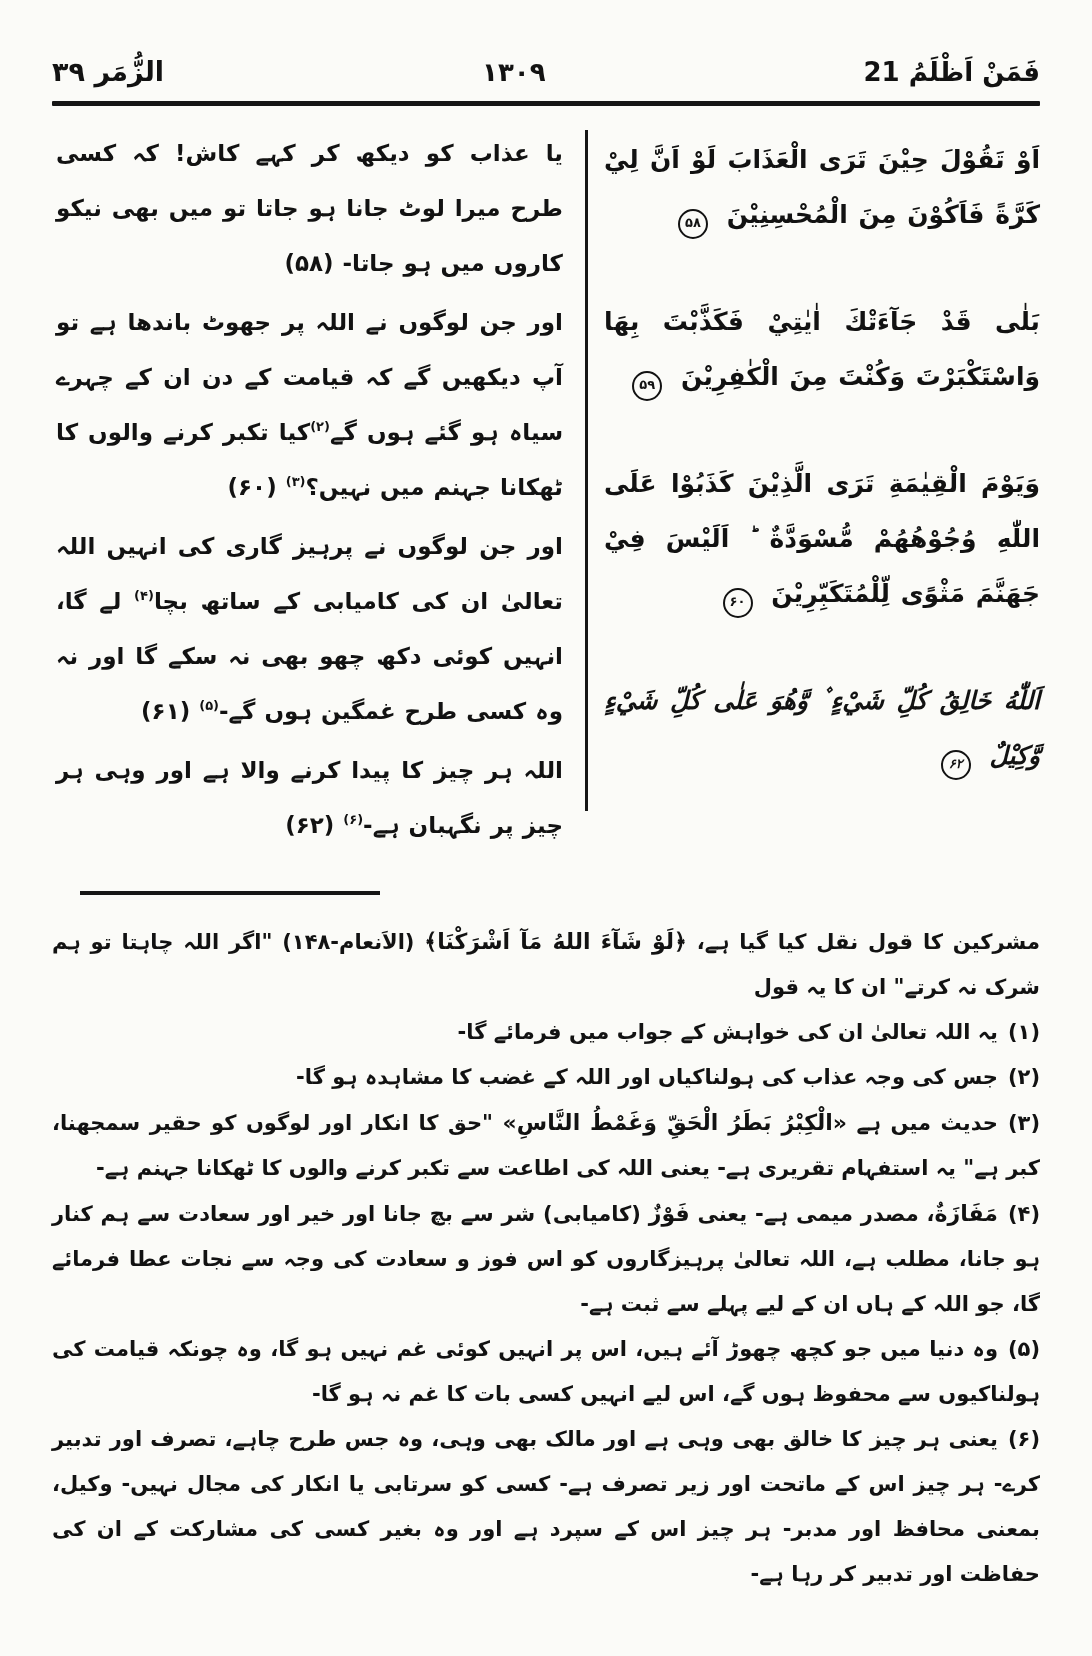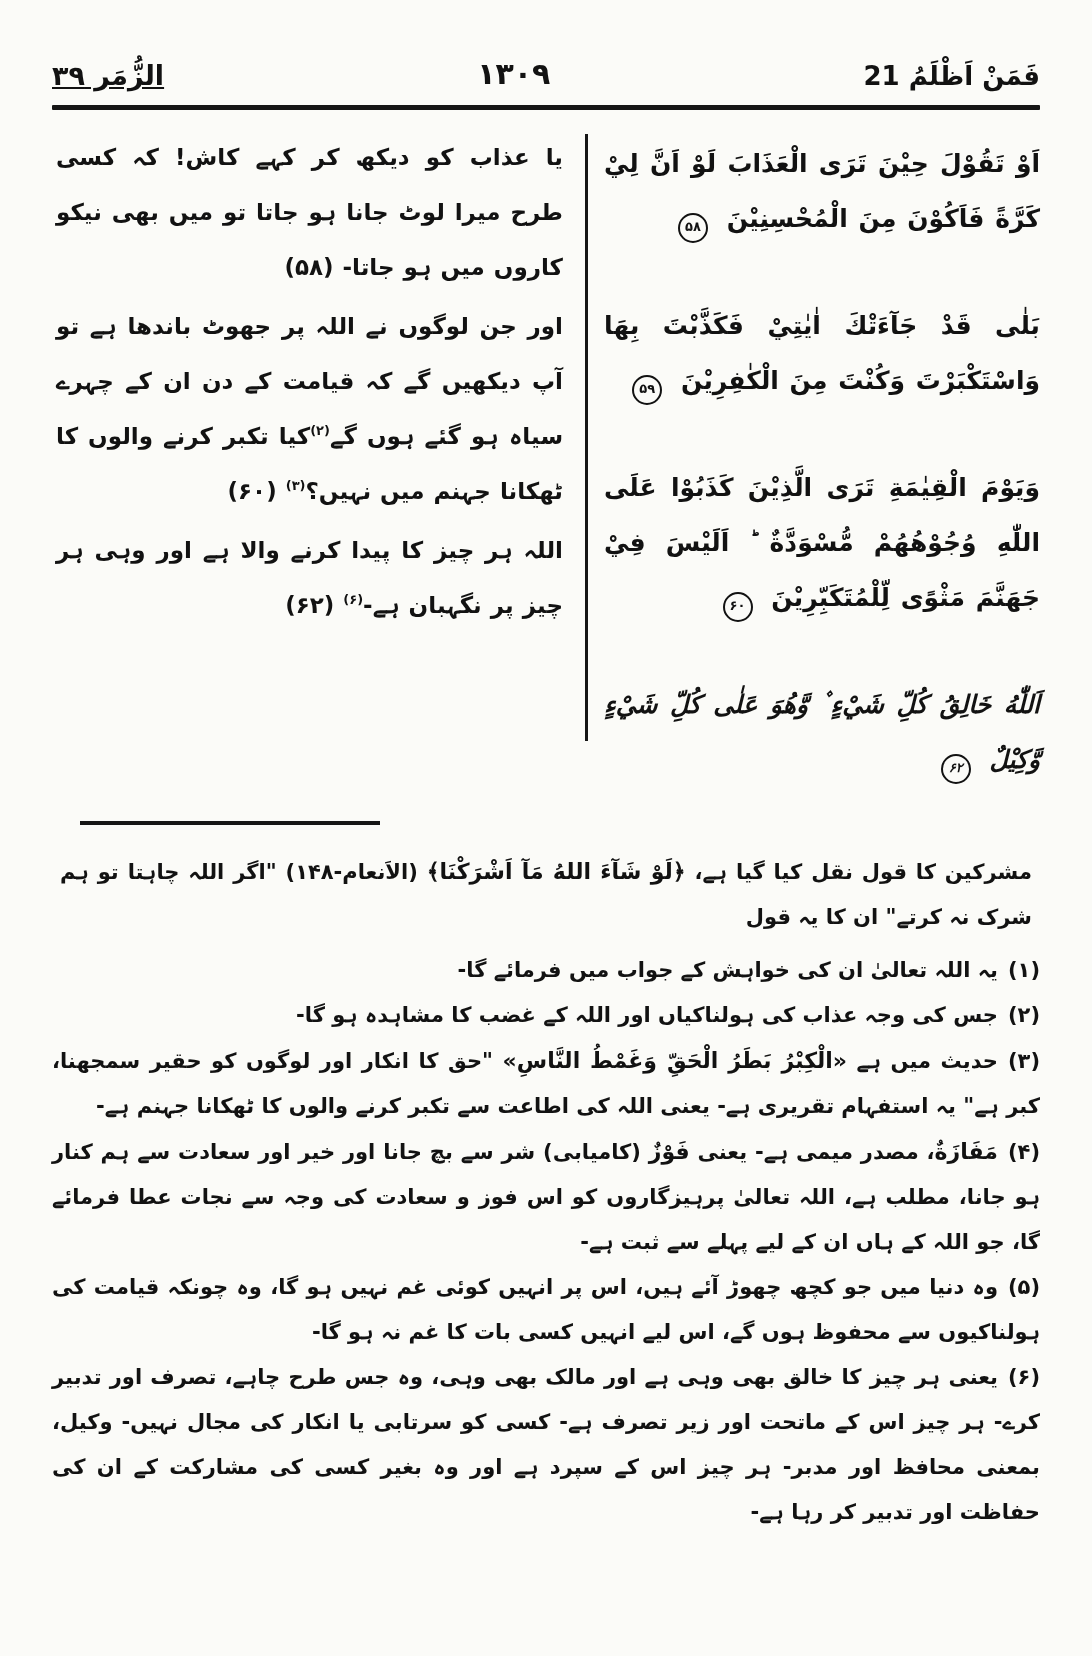--- a/index.html
+++ b/index.html
@@ -7,42 +7,42 @@
     width:1092px;height:1656px;overflow:hidden;
     background:#fbfbf8;color:#121212;
     font-family:"DejaVu Sans",sans-serif;
     direction:rtl;
   }
   .page{position:relative;width:1092px;height:1656px;box-sizing:border-box;padding:56px 52px 0 52px;}
 
   
   .header{display:flex;justify-content:space-between;align-items:flex-end;font-weight:bold;font-size:26px;}
   .header .h-right{letter-spacing:1px;}
-  .header .h-center{font-size:30px;}
-  .header .h-left{font-size:27px;text-decoration:underline;}
+  .header .h-center{font-size:26px;}
+  .header .h-left{font-size:27px;}
   .header-rule{height:5px;background:#161616;margin-top:14px;border-radius:1px;}
 
   
   .main{display:flex;direction:rtl;margin-top:20px;}
   .arabic-col{width:452px;box-sizing:border-box;padding-left:16px;padding-top:6px;}
   .col-divider{width:3px;background:#161616;align-self:stretch;margin-bottom:46px;margin-top:4px;}
   .urdu-col{flex:1;box-sizing:border-box;padding-right:22px;padding-left:4px;}
 
   .verse{font-size:25px;font-weight:bold;line-height:55px;text-align:justify;margin-bottom:52px;word-spacing:2px;}
   .verse:last-child{margin-bottom:0;font-style:italic;}
   .ayah-num{display:inline-block;width:26px;height:26px;line-height:24px;border:2px solid #121212;
     border-radius:50%;font-size:13px;font-weight:bold;text-align:center;vertical-align:-4px;margin-right:8px;margin-top:8px;}
 
   .upara{font-size:23px;line-height:55px;text-align:justify;font-weight:600;margin:0 0 4px 0;word-spacing:1px;}
   .sup{font-size:13px;vertical-align:super;line-height:0;font-weight:600;}
 
   
   .fn-sep{height:4px;width:300px;background:#161616;margin:34px 0 24px 28px;margin-right:auto;}
   .footnotes{font-size:21px;line-height:45px;font-weight:600;}
-  .fn-intro{text-align:justify;margin:8px;}
+  .fn-intro{text-align:justify;margin:0;}
   .fn-intro-2{text-align:center;padding-left:40px;padding-right:230px;margin:0;}
   .fn-note{text-align:justify;margin:0;}
   .fn-marker{margin-left:10px;font-weight:600;}
   .ar{font-weight:bold;font-size:22px;}
 </style>
 </head>
 <body>
 
 <div class="page">
 
@@ -57,20 +57,21 @@
     <div class="arabic-col" id="verses">
         <div class="verse"><span>اَوْ تَقُوْلَ حِيْنَ تَرَى الْعَذَابَ لَوْ اَنَّ لِيْ كَرَّةً فَاَكُوْنَ مِنَ الْمُحْسِنِيْنَ </span><span class="ayah-num">۵۸</span></div>
         <div class="verse"><span>بَلٰى قَدْ جَآءَتْكَ اٰيٰتِيْ فَكَذَّبْتَ بِهَا وَاسْتَكْبَرْتَ وَكُنْتَ مِنَ الْكٰفِرِيْنَ </span><span class="ayah-num">۵۹</span></div>
         <div class="verse"><span>وَيَوْمَ الْقِيٰمَةِ تَرَى الَّذِيْنَ كَذَبُوْا عَلَى اللّٰهِ وُجُوْهُهُمْ مُّسْوَدَّةٌ ؕ اَلَيْسَ فِيْ جَهَنَّمَ مَثْوًى لِّلْمُتَكَبِّرِيْنَ </span><span class="ayah-num">۶۰</span></div>
         <div class="verse"><span>اَللّٰهُ خَالِقُ كُلِّ شَيْءٍ ۫ وَّهُوَ عَلٰى كُلِّ شَيْءٍ وَّكِيْلٌ </span><span class="ayah-num">۶۲</span></div>
       </div>
     <div class="col-divider"></div>
     <div class="urdu-col" id="translation">
         <p class="upara"><span>یا عذاب کو دیکھ کر کہے کاش! کہ کسی طرح میرا لوٹ جانا ہو جاتا تو میں بھی نیکو کاروں میں ہو جاتا- (۵۸)</span></p>
         <p class="upara"><span>اور جن لوگوں نے اللہ پر جھوٹ باندھا ہے تو آپ دیکھیں گے کہ قیامت کے دن ان کے چہرے سیاہ ہو گئے ہوں گے</span><span class="sup">(۲)</span><span>کیا تکبر کرنے والوں کا ٹھکانا جہنم میں نہیں؟</span><span class="sup">(۳)</span><span> (۶۰)</span></p>
+        <p class="upara"><span>اور جن لوگوں نے پرہیز گاری کی انہیں اللہ تعالیٰ ان کی کامیابی کے ساتھ بچا</span><span class="sup">(۴)</span><span> لے گا، انہیں کوئی دکھ چھو بھی نہ سکے گا اور نہ وہ کسی طرح غمگین ہوں گے-</span><span class="sup">(۵)</span><span> (۶۱)</span></p>
         <p class="upara"><span>اللہ ہر چیز کا پیدا کرنے والا ہے اور وہی ہر چیز پر نگہبان ہے-</span><span class="sup">(۶)</span><span> (۶۲)</span></p>
       </div>
   </div>
 
   <div class="fn-sep"></div>
 
   <div class="footnotes">
     <p class="fn-intro" id="fn-intro-1"><span>مشرکین کا قول نقل کیا گیا ہے، </span><span class="ar">﴿لَوْ شَآءَ اللهُ مَآ اَشْرَكْنَا﴾</span><span> (الاَنعام-۱۴۸) "اگر اللہ چاہتا تو ہم شرک نہ کرتے" ان کا یہ قول</span></p>
     <div id="fn-notes">
         <p class="fn-note"><span class="fn-marker">(۱)</span><span>یہ اللہ تعالیٰ ان کی خواہش کے جواب میں فرمائے گا-</span></p>

